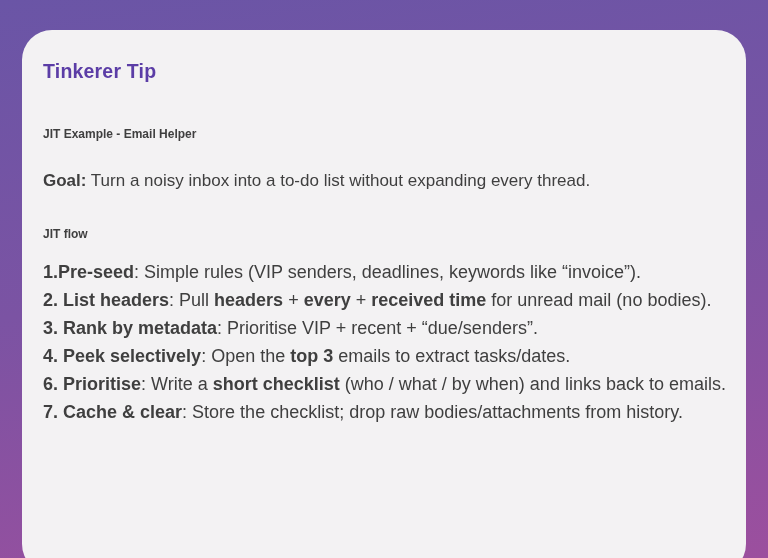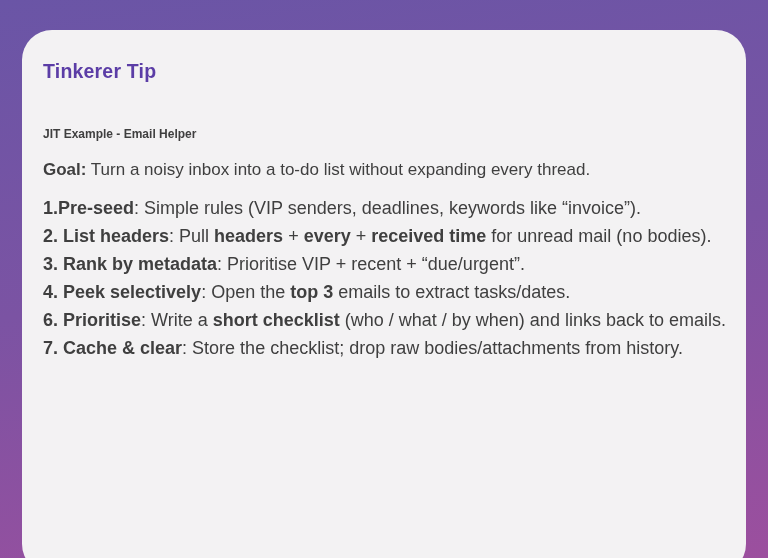--- a/index.html
+++ b/index.html
@@ -38,21 +38,21 @@
     font-size: 12px;
     line-height: 24px;
     font-weight: 700;
     margin: 0;
   }
   .example-heading { margin-top: 38px; }
   .goal-line {
     color: var(--text-color, #3f3f3f);
     font-size: 17px;
     line-height: 24px;
-    margin: 12px 0 0 0;
+    margin: 23px 0 0 0;
   }
   .flow-heading { margin-top: 29px; }
   .steps {
     margin-top: 14px;
     color: var(--text-color, #3f3f3f);
     font-size: 18px;
     line-height: 24px;
   }
   .step {
     padding-left: 16px;
@@ -65,22 +65,23 @@
 </head>
 <body style="--bg-top: #6a55a6; --bg-bottom: #9c4f9e; --card-bg: #f3f2f3; --tip-color: #5b3da6; --text-color: #3f3f3f;">
 
 <div class="card">
   <h1 class="tip-heading">Tinkerer Tip</h1>
 
   <h2 class="section-heading example-heading">JIT Example - Email Helper</h2>
 
   <p class="goal-line"><span class="bold">Goal:</span><span> Turn a noisy inbox into a to-do list without expanding every thread.</span></p>
 
+  <h2 class="section-heading flow-heading">JIT flow</h2>
 
   <div class="steps">
       <div class="step"><span class="bold">1.</span><span class="bold">Pre-seed</span><span>: Simple rules (VIP senders, deadlines, keywords like “invoice”).</span></div>
       <div class="step"><span class="bold">2. </span><span class="bold">List headers</span><span>: Pull </span><span class="bold">headers</span><span> + </span><span class="bold">every</span><span> + </span><span class="bold">received time</span><span> for unread mail (no bodies).</span></div>
-      <div class="step"><span class="bold">3. </span><span class="bold">Rank by metadata</span><span>: Prioritise VIP + recent + “due/urgent”.</span></div>
+      <div class="step"><span class="bold">3. </span><span class="bold">Rank by metadata</span><span>: Prioritise VIP + recent + “due/senders”.</span></div>
       <div class="step"><span class="bold">4. </span><span class="bold">Peek selectively</span><span>: Open the </span><span class="bold">top 3</span><span> emails to extract tasks/dates.</span></div>
       <div class="step"><span class="bold">6. </span><span class="bold">Prioritise</span><span>: Write a </span><span class="bold">short checklist</span><span> (who / what / by when) and links back to emails.</span></div>
       <div class="step"><span class="bold">7. </span><span class="bold">Cache &amp; clear</span><span>: Store the checklist; drop raw bodies/attachments from history.</span></div>
     </div>
 </div>
 
 </body></html>

